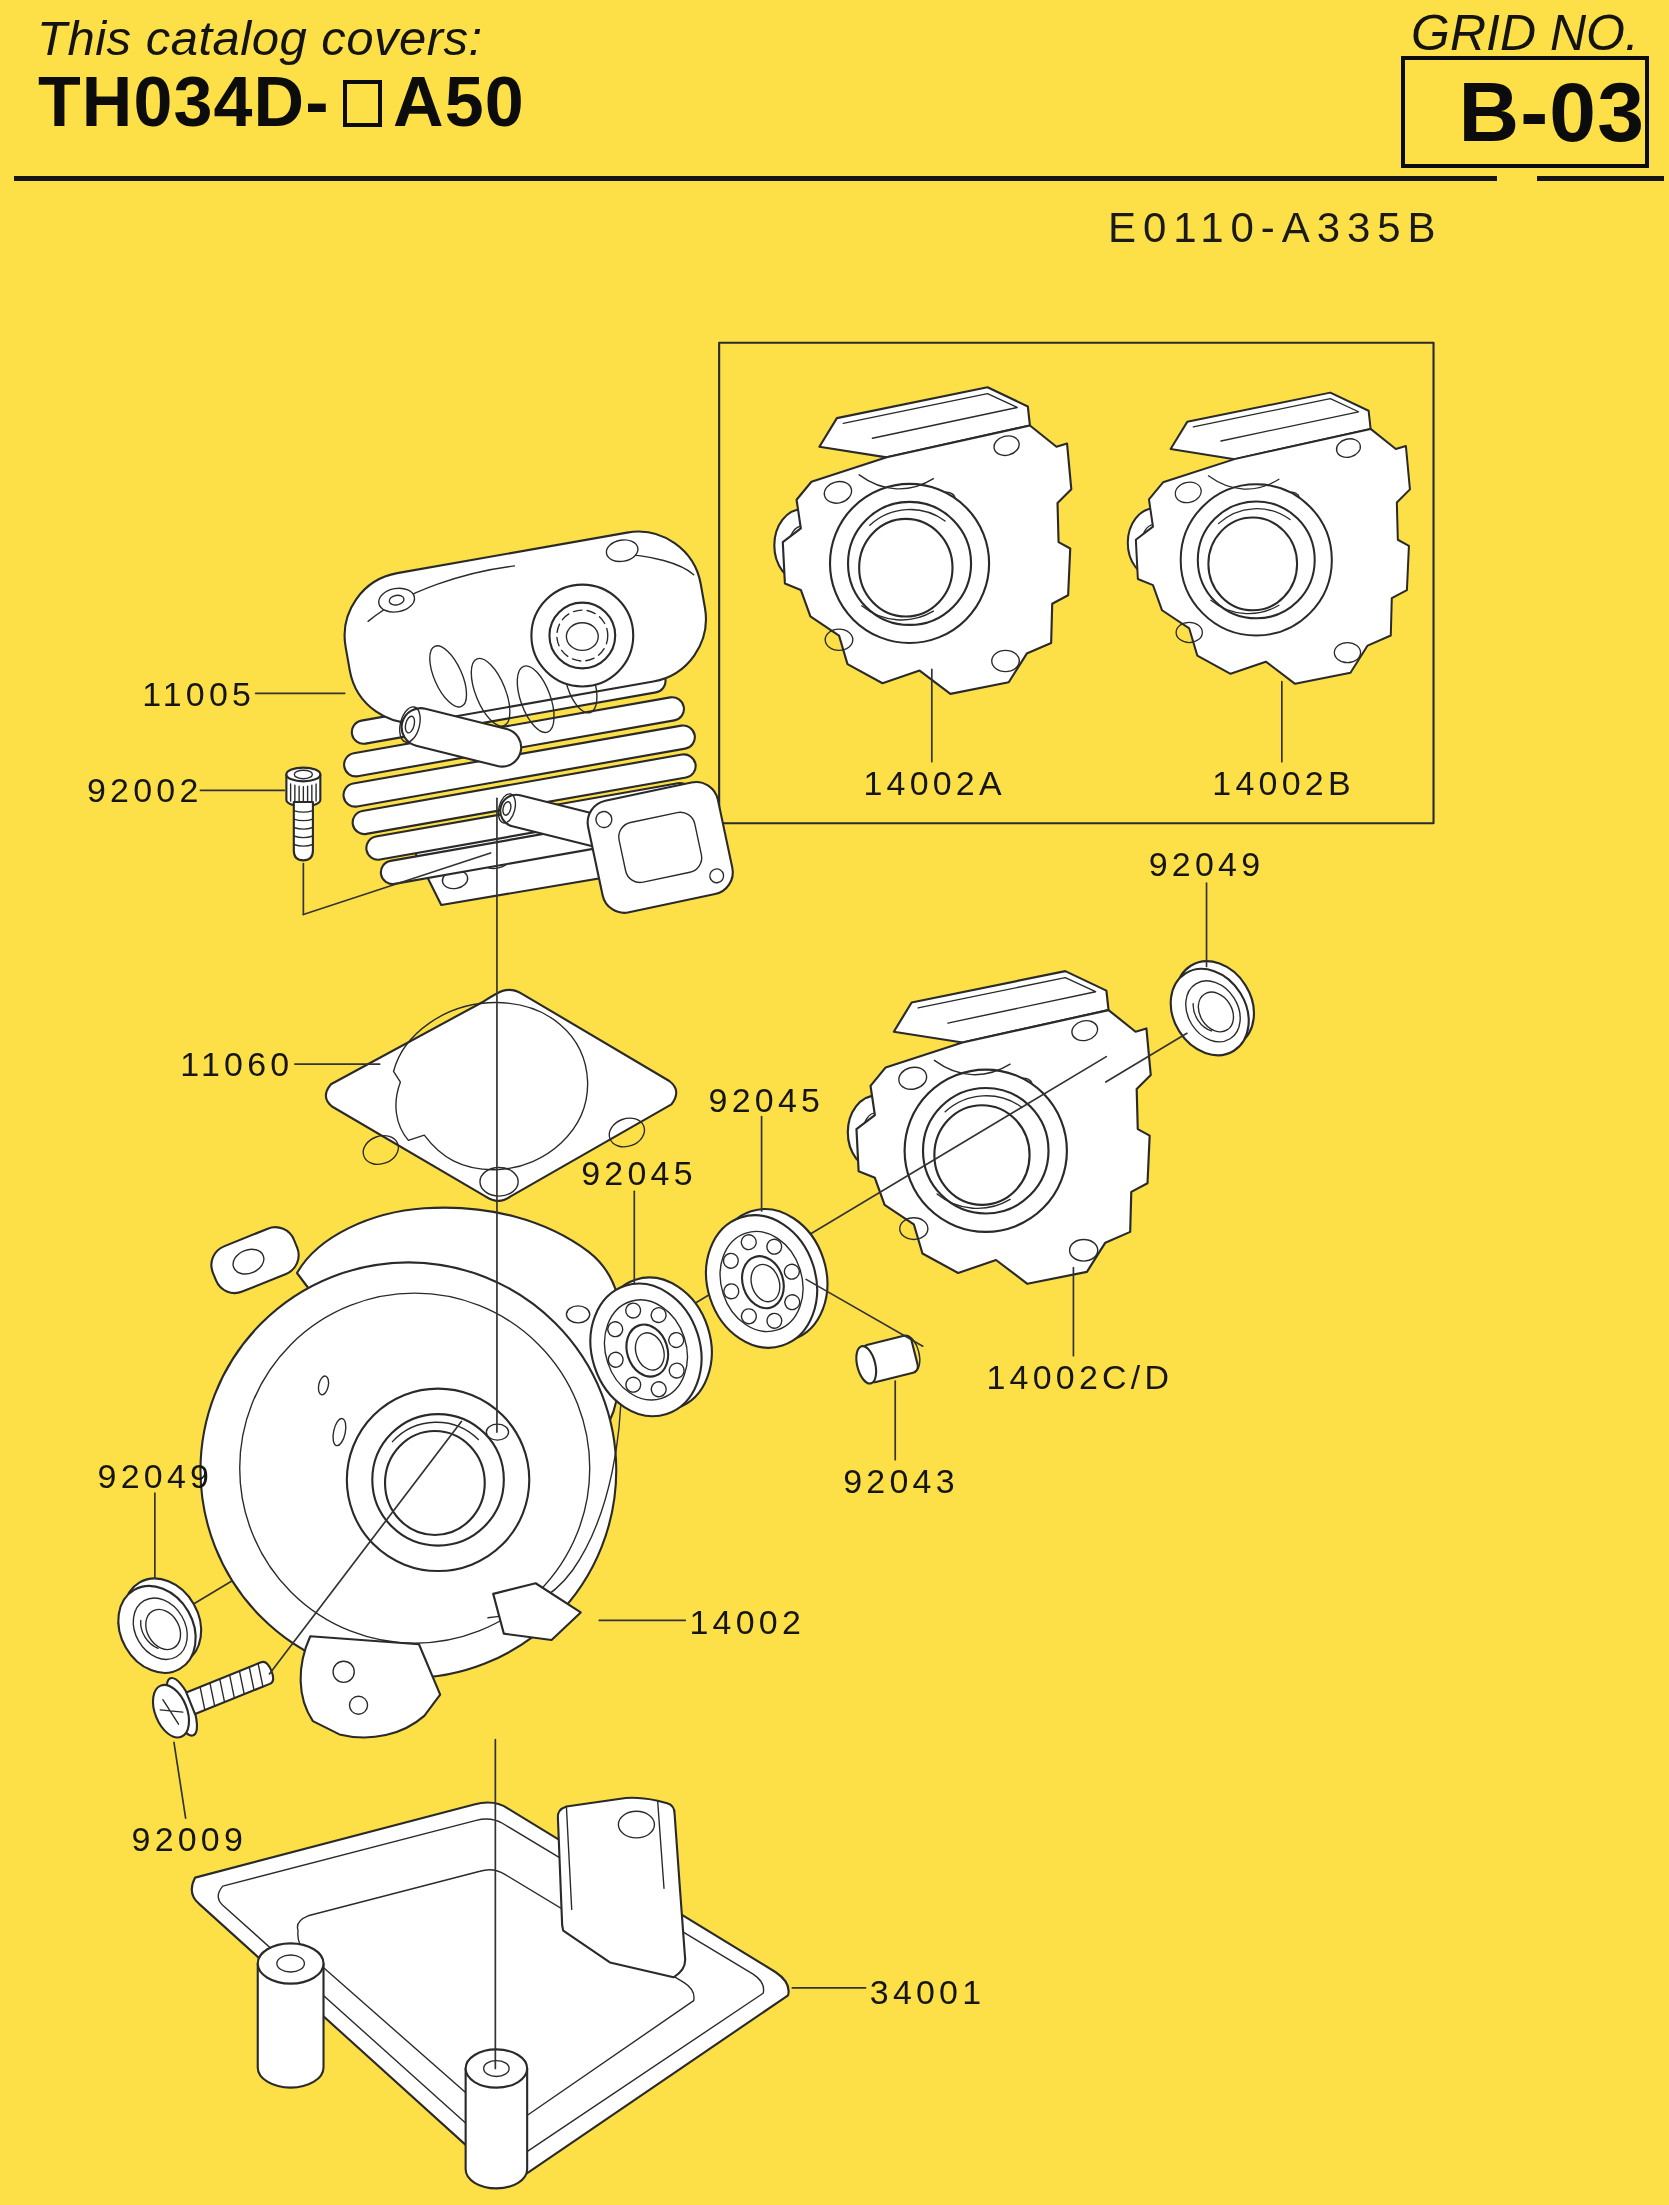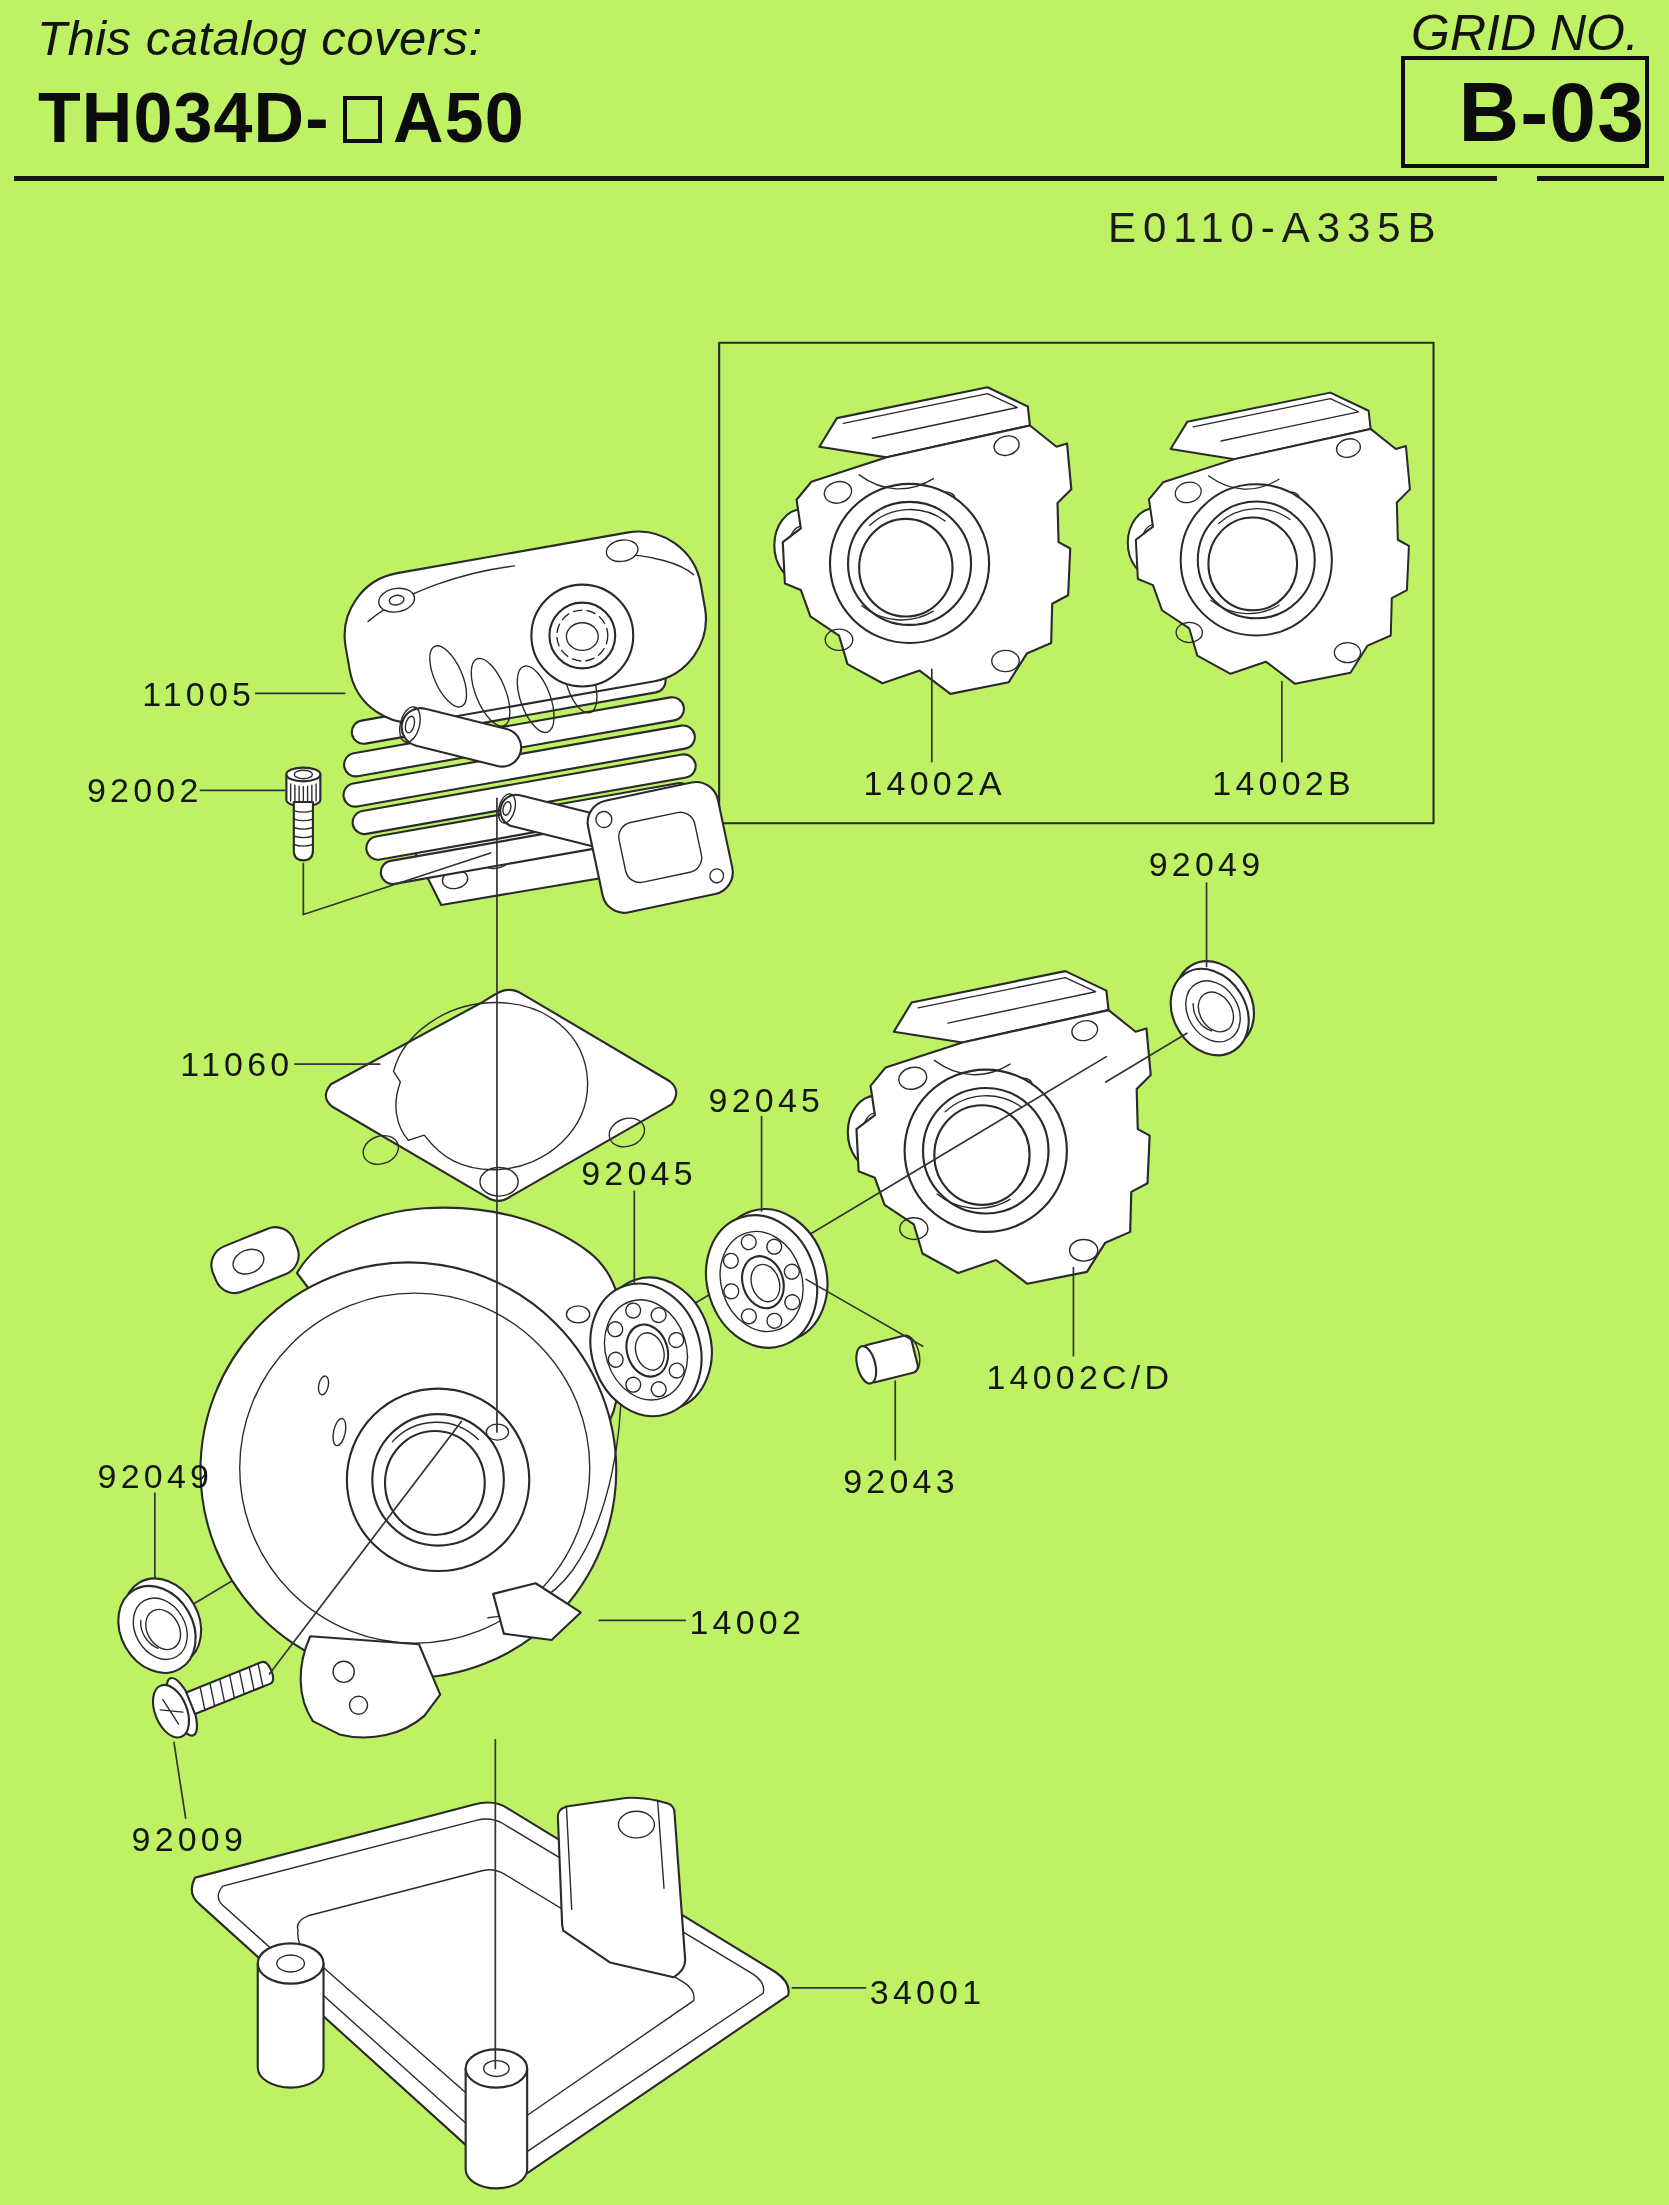--- a/index.html
+++ b/index.html
@@ -1,20 +1,20 @@
 <!DOCTYPE html>
 <html style="font-size:8.5px"><head>
 <meta charset="utf-8">
 <style>
   html,body{margin:0;padding:0;background:#ffffff;}
-  #page{position:relative;width:1669px;height:2205px;background:#bef264;overflow:hidden;
+  #page{position:relative;width:1669px;height:2205px;background:#fde047;overflow:hidden;
         font-family:"Liberation Sans", sans-serif;color:#111;}
   .hdr-covers{position:absolute;left:37px;top:9.5px;font-size:49px;font-style:italic;
               color:#141414;letter-spacing:0.5px;white-space:nowrap;}
-  .hdr-model{position:absolute;left:38px;top:78px;font-size:70px;font-weight:bold;
+  .hdr-model{position:absolute;left:38px;top:62px;font-size:70px;font-weight:bold;
              color:#0c0c0c;letter-spacing:1.1px;white-space:nowrap;display:flex;align-items:center;}
   .model-box{display:inline-block;width:31px;height:39px;border:4.2px solid #0c0c0c;
              margin:3.2px 10.6px 0 13.8px;}
   .hdr-gridno{position:absolute;left:1405px;top:4.2px;width:240px;text-align:center;
               font-size:50px;font-style:italic;color:#141414;white-space:nowrap;}
   .grid-box{position:absolute;left:1401px;top:56px;width:240px;height:104px;
             border:4.8px solid #0c0c0c;display:flex;align-items:center;justify-content:flex-end;}
   .grid-box span{font-size:84px;font-weight:bold;color:#0c0c0c;letter-spacing:1.1px;}
   .rule{position:absolute;top:176px;height:4.8px;background:#161616;}
   .rule-a{left:13.8px;width:1483px;}

